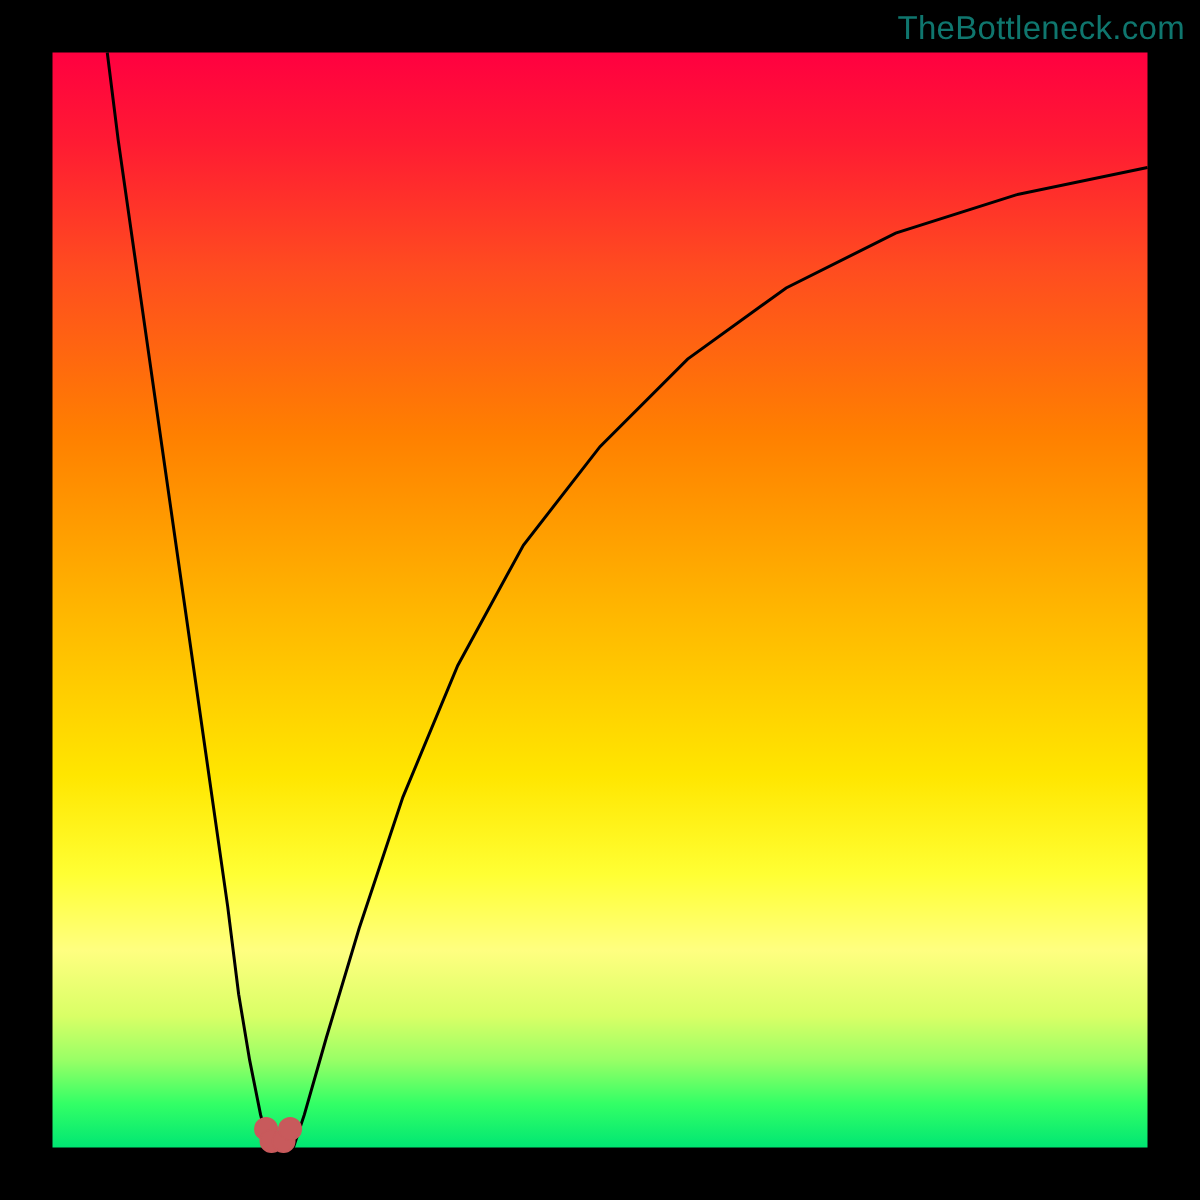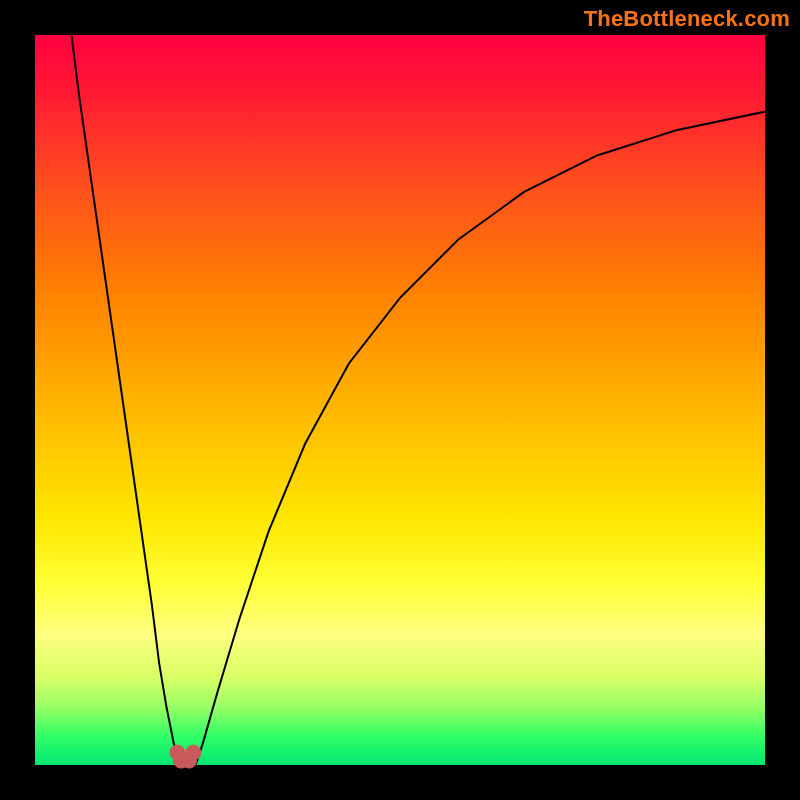--- a/index.html
+++ b/index.html
@@ -37,23 +37,23 @@
       #d9ff66 88%,
       #99ff66 92%,
       #33ff66 96%,
       #00e673 100%
     );
   }
   .watermark {
     position: absolute;
     top: 6px;
     right: 10px;
-    color: #f97316;
+    color: #0f766e;
     font-size: 22px;
-    font-weight: 700;
+    font-weight: 400;
     letter-spacing: 0.2px;
     user-select: none;
   }
   svg.curve {
     position: absolute;
     top: 0;
     left: 0;
     width: 730px;
     height: 730px;
     overflow: visible;

